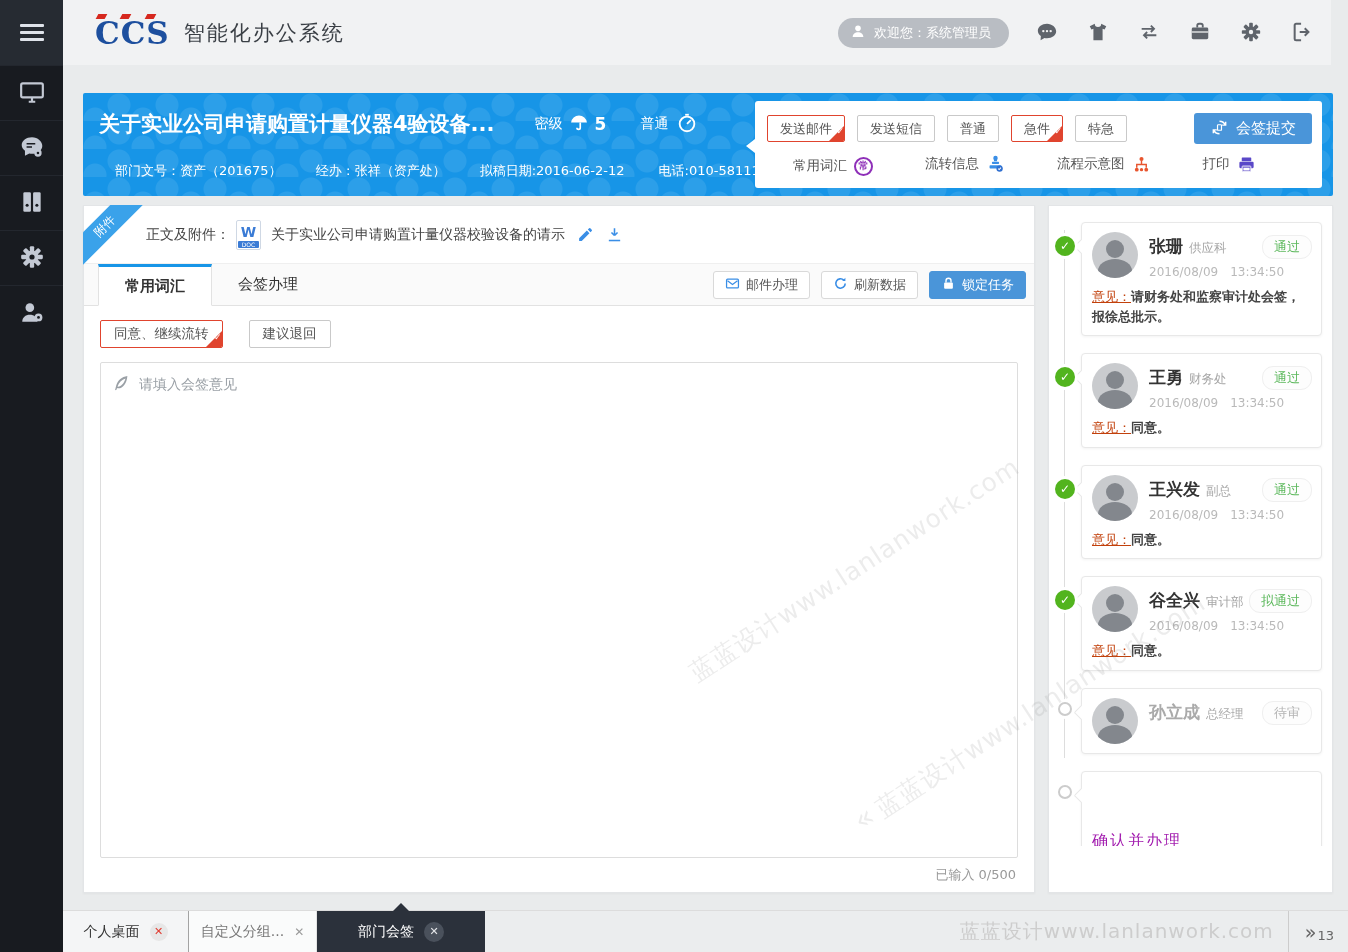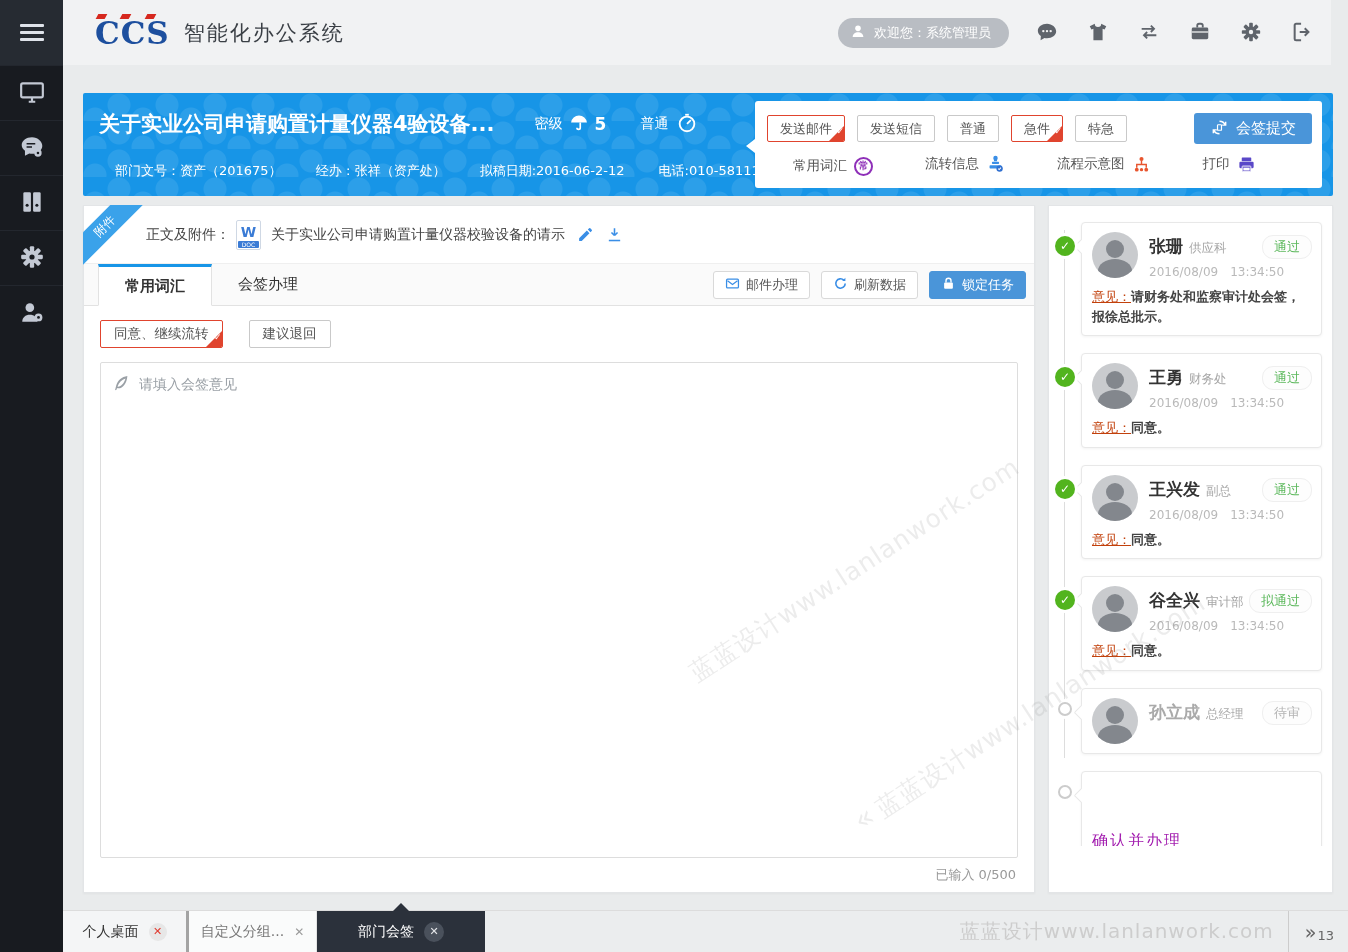--- a/index.html
+++ b/index.html
@@ -119,21 +119,21 @@
   .rv-badge.waiting { color:#b5b5b5; }
   .rv-opinion { margin-top:8px; font-size:13px; line-height:1.5; }
   .rv-op-label { color:#c2410c;text-decoration:underline; }
   .rv-op-text { color:#444; font-weight:bold; }
   .rv-item.pending .rv-name, .rv-item.pending .rv-dept { color:#aaa; }
   .rv-final { font-size:16px; color:#a21caf; letter-spacing:2px; padding:8px 0;margin-top:42px; }
 
   
   .bottom-bar { position:absolute; left:0; bottom:0; width:1285px; height:42px; background:#ebedee; border-top:1px solid #dcdcdc; display:flex; align-items:stretch; z-index:25; }
   .b-tab { display:flex; align-items:center; justify-content:center; gap:10px; font-size:14px; cursor:pointer; position:relative; }
-  .b-tab1 { width:126px; background:#f4f5f6; border-right:3px solid #a3a3a3; color:#333; }
+  .b-tab1 { width:126px; background:#f4f5f6; border-right:1px solid #a3a3a3; color:#333; }
   .b-close-red { width:18px; height:18px; border-radius:50%; background:#e7e7e7; color:#e0392e; font-size:11px; display:flex; align-items:center; justify-content:center; cursor:pointer; }
   .b-tab2 { width:128px; background:#fafbfb; color:#777; border-right:1px solid #e4e4e4; }
   .b-close-plain { color:#9a9a9a; font-size:12px; cursor:pointer; }
   .b-tab3 { width:168px; background:#2b313b; color:#fff; }
   .b-tab3 .caret { position:absolute; top:-8px; left:50%; margin-left:-8px; width:0; height:0; border-left:8px solid transparent; border-right:8px solid transparent; border-bottom:8px solid #2b313b; }
   .b-close-dark { width:20px; height:20px; border-radius:50%; background:#4a515c; color:#e6e8ea; font-size:11px; display:flex; align-items:center; justify-content:center; cursor:pointer; }
   .b-right { margin-left:auto; display:flex; align-items:center; }
   .b-wm { color:#cdcdcd; font-size:20px; letter-spacing:1px; margin-right:14px; white-space:nowrap; overflow:hidden; }
   .b-more { border-left:1px solid #ccc; height:100%; display:flex; align-items:center; padding:0 14px 0 16px; gap:3px; color:#666; cursor:pointer; }
   .b-more .chev { font-size:19px; letter-spacing:-2px; }

